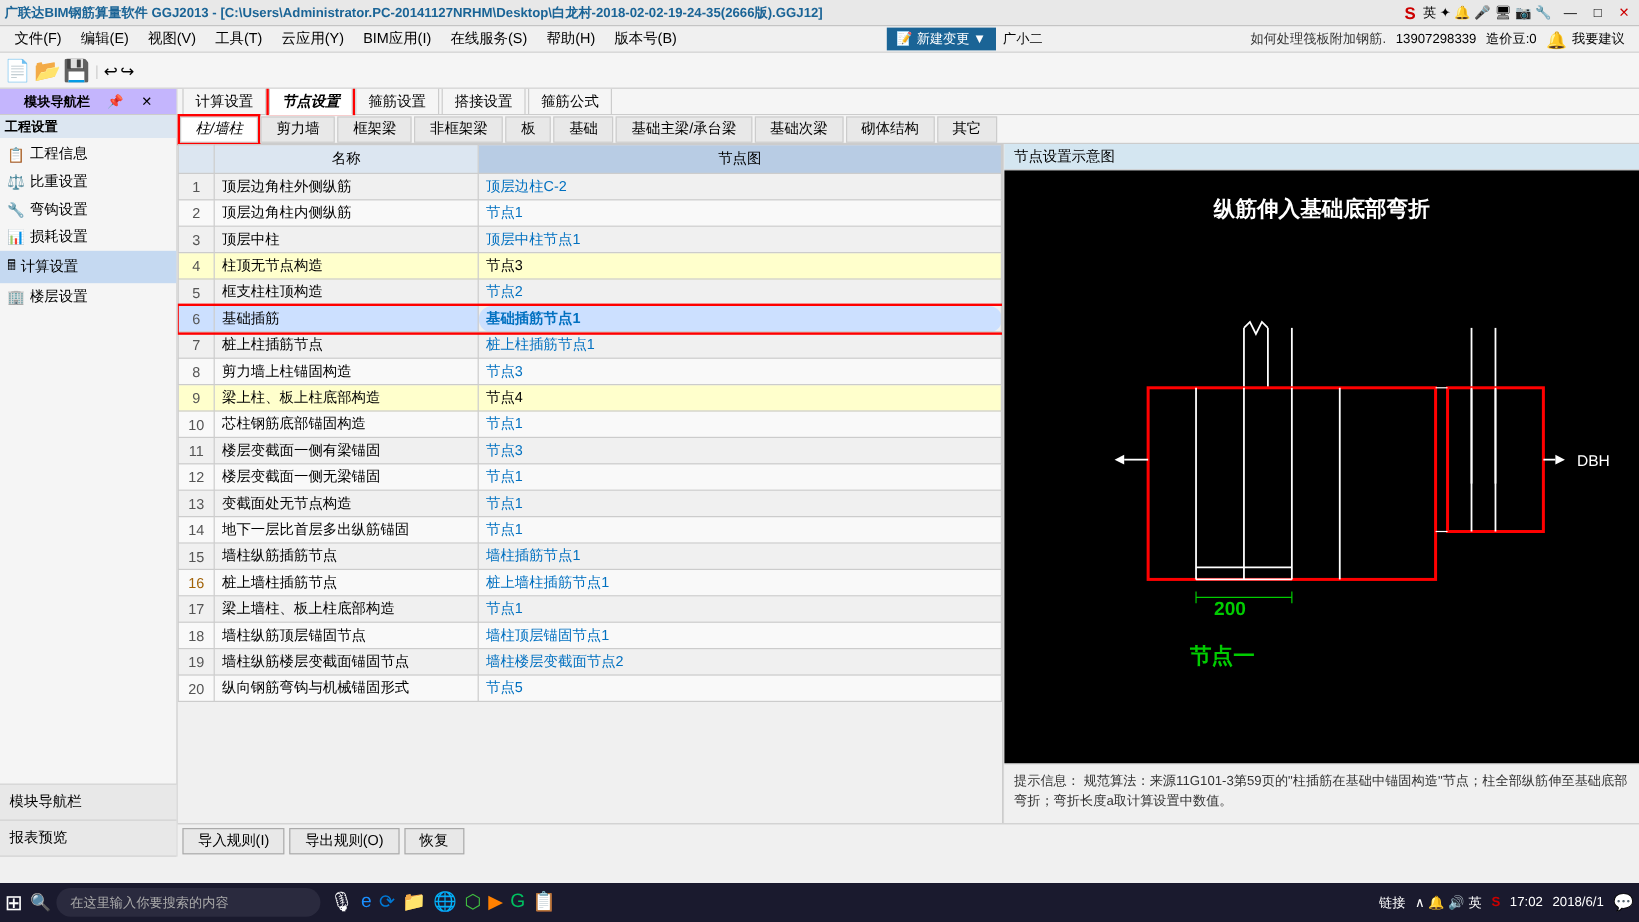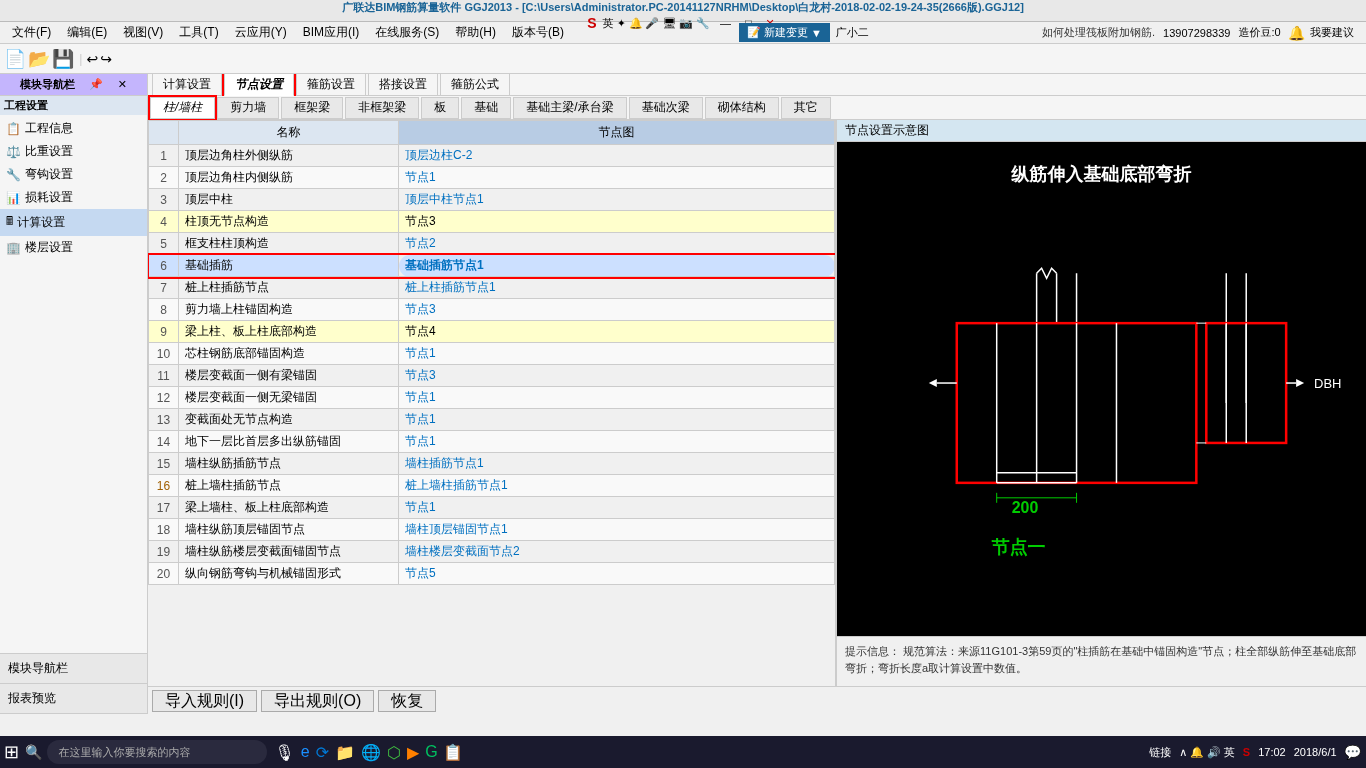--- a/index.html
+++ b/index.html
@@ -44,30 +44,30 @@
     .row-num { text-align: center; color: #555; }
     
     
     .right-panel { width: 530px; background: #000; display: flex; flex-direction: column; }
     .right-panel-header { background: #d4e6f1; height: 22px; display: flex; align-items: center; padding: 0 8px; font-size: 12px; border-bottom: 1px solid #ccc; }
     .diagram-area { flex: 1; background: #000; position: relative; overflow: hidden; }
     .info-bar { background: #f0f0f0; padding: 6px 8px; font-size: 11px; color: #333; min-height: 50px; border-top: 1px solid #ccc; line-height: 1.5; }
     
     
     .bottom-toolbar { background: #f0f0f0; height: 28px; display: flex; align-items: center; padding: 0 4px; gap: 4px; border-top: 1px solid #ccc; }
-    .bottom-btn { height: 22px; padding: 0 12px; font-size: 16px; cursor: pointer; border: 1px solid #aaa; background: #e8e8e8; }
+    .bottom-btn { height: 22px; padding: 0 12px; font-size: 12px; cursor: pointer; border: 1px solid #aaa; background: #e8e8e8; }
     
     
     .taskbar { background: #1a1a2e; height: 32px; display: flex; align-items: center; padding: 0 4px; position: fixed; bottom: 0; width: 1366px; }
     .taskbar-search { background: #2a2a3e; color: #aaa; padding: 2px 12px; font-size: 11px; border-radius: 12px; width: 220px; height: 24px; display: flex; align-items: center; gap: 6px; }
     .taskbar-icons { display: flex; align-items: center; gap: 6px; margin-left: 8px; }
     .taskbar-right { margin-left: auto; display: flex; align-items: center; gap: 8px; color: white; font-size: 11px; }
     
     
-    .system-bar { background: #e8e8e8; height: 22px; display: flex; align-items: center; padding: 0 4px; border-bottom: 1px solid #bbb; flex-direction: column; }
+    .system-bar { background: #e8e8e8; height: 22px; display: flex; align-items: center; padding: 0 4px; border-bottom: 1px solid #bbb; }
     .system-bar-left { color: #1a6496; font-size: 11px; flex: 1; font-weight: bold; }
     .system-bar-right { display: flex; gap: 6px; align-items: center; font-size: 11px; }
     
     .new-change-btn { background: #1a6496; color: white; padding: 2px 8px; font-size: 11px; display: flex; align-items: center; gap: 3px; cursor: pointer; }
     
     .red-box { outline: 2px solid red; font-style: italic; }
     
     
     ::-webkit-scrollbar { width: 12px; }
     ::-webkit-scrollbar-track { background: #f1f1f1; }

